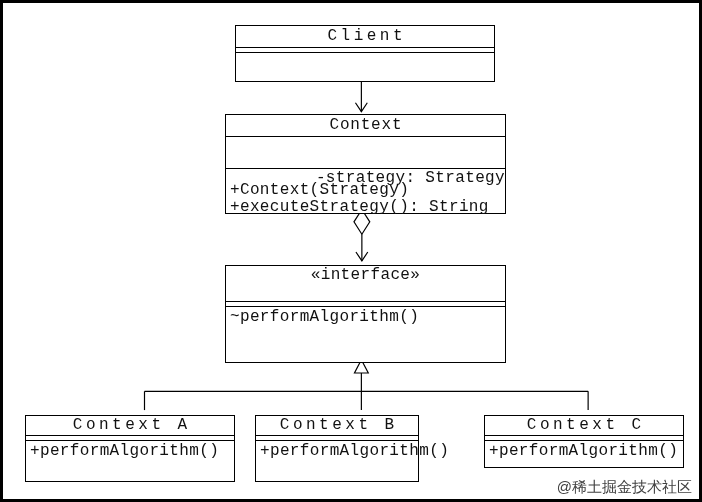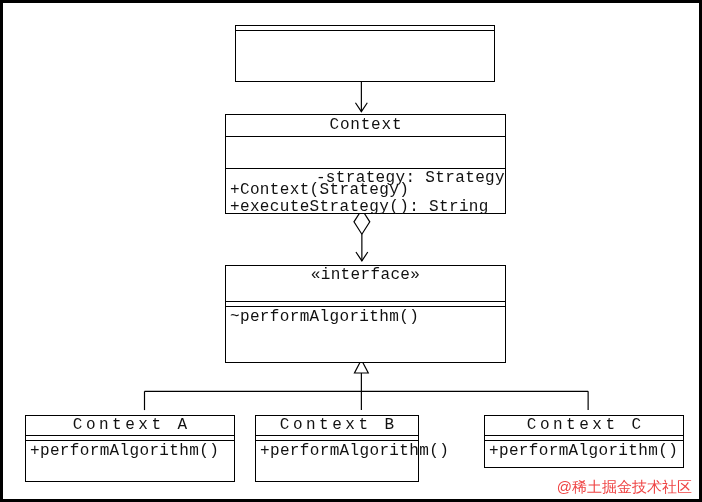--- a/index.html
+++ b/index.html
@@ -20,21 +20,21 @@
   .title { border-bottom:1px solid #000; text-align:center; line-height:21px; height:22px; }
   .title.two-line { height:36px; line-height:17px; padding-top:1px; }
   .title.small { height:20px; line-height:19px; }
   .wide { letter-spacing:3.5px; text-indent:3.5px; }
   .mid { letter-spacing:0.8px; text-indent:0.8px; }
   .sep-empty { height:5px; border-bottom:1px solid #000; }
   .attrs { height:21px; line-height:20px; padding-left:4px; border-bottom:1px solid #000; white-space:pre;text-align:right; }
   .methods { flex:1; padding:2px 0 0 4px; }
   .m-line { line-height:17px; white-space:pre; }
   .watermark {
-    position:absolute; right:7px; bottom:2px; font-size:15px; color:#ef4444;
+    position:absolute; right:7px; bottom:2px; font-size:15px; color:#404040;
     letter-spacing:0; font-family:"Liberation Sans",sans-serif; z-index:5;
   }
   
   #box-client   { left:232px; top:22px;  width:260px; height:57px;  }
   #box-context  { left:222px; top:111px; width:281px; height:100px;gap:11px; }
   #box-strategy { left:222px; top:262px; width:281px; height:98px;  }
   #box-ca { left:22px;  top:412px; width:210px; height:67px; }
   #box-cb { left:252px; top:412px; width:164px; height:67px; }
   #box-cc { left:481px; top:412px; width:200px; height:53px; }
 </style>
@@ -53,20 +53,21 @@
     <polyline points="356,252 362,261 368,252"></polyline>
 
     <polygon points="361.5,361 368.5,374.5 354.5,374.5"></polygon>
     <line x1="361.5" y1="374.5" x2="361.5" y2="412"></line>
     <line x1="142" y1="393" x2="591" y2="393"></line>
     <line x1="142" y1="393" x2="142" y2="412"></line>
     <line x1="591" y1="393" x2="591" y2="412"></line>
   </svg>
 
   <div class="box" id="box-client">
+    <div class="cmp title wide">Client</div>
     <div class="cmp sep-empty"></div>
     <div class="cmp methods"></div>
   </div>
 
   <div class="box" id="box-context">
     <div class="cmp title mid">Context</div>
     <div class="cmp attrs">
       <span class="m-line">-strategy: Strategy</span>
     </div>
     <div class="cmp methods">

